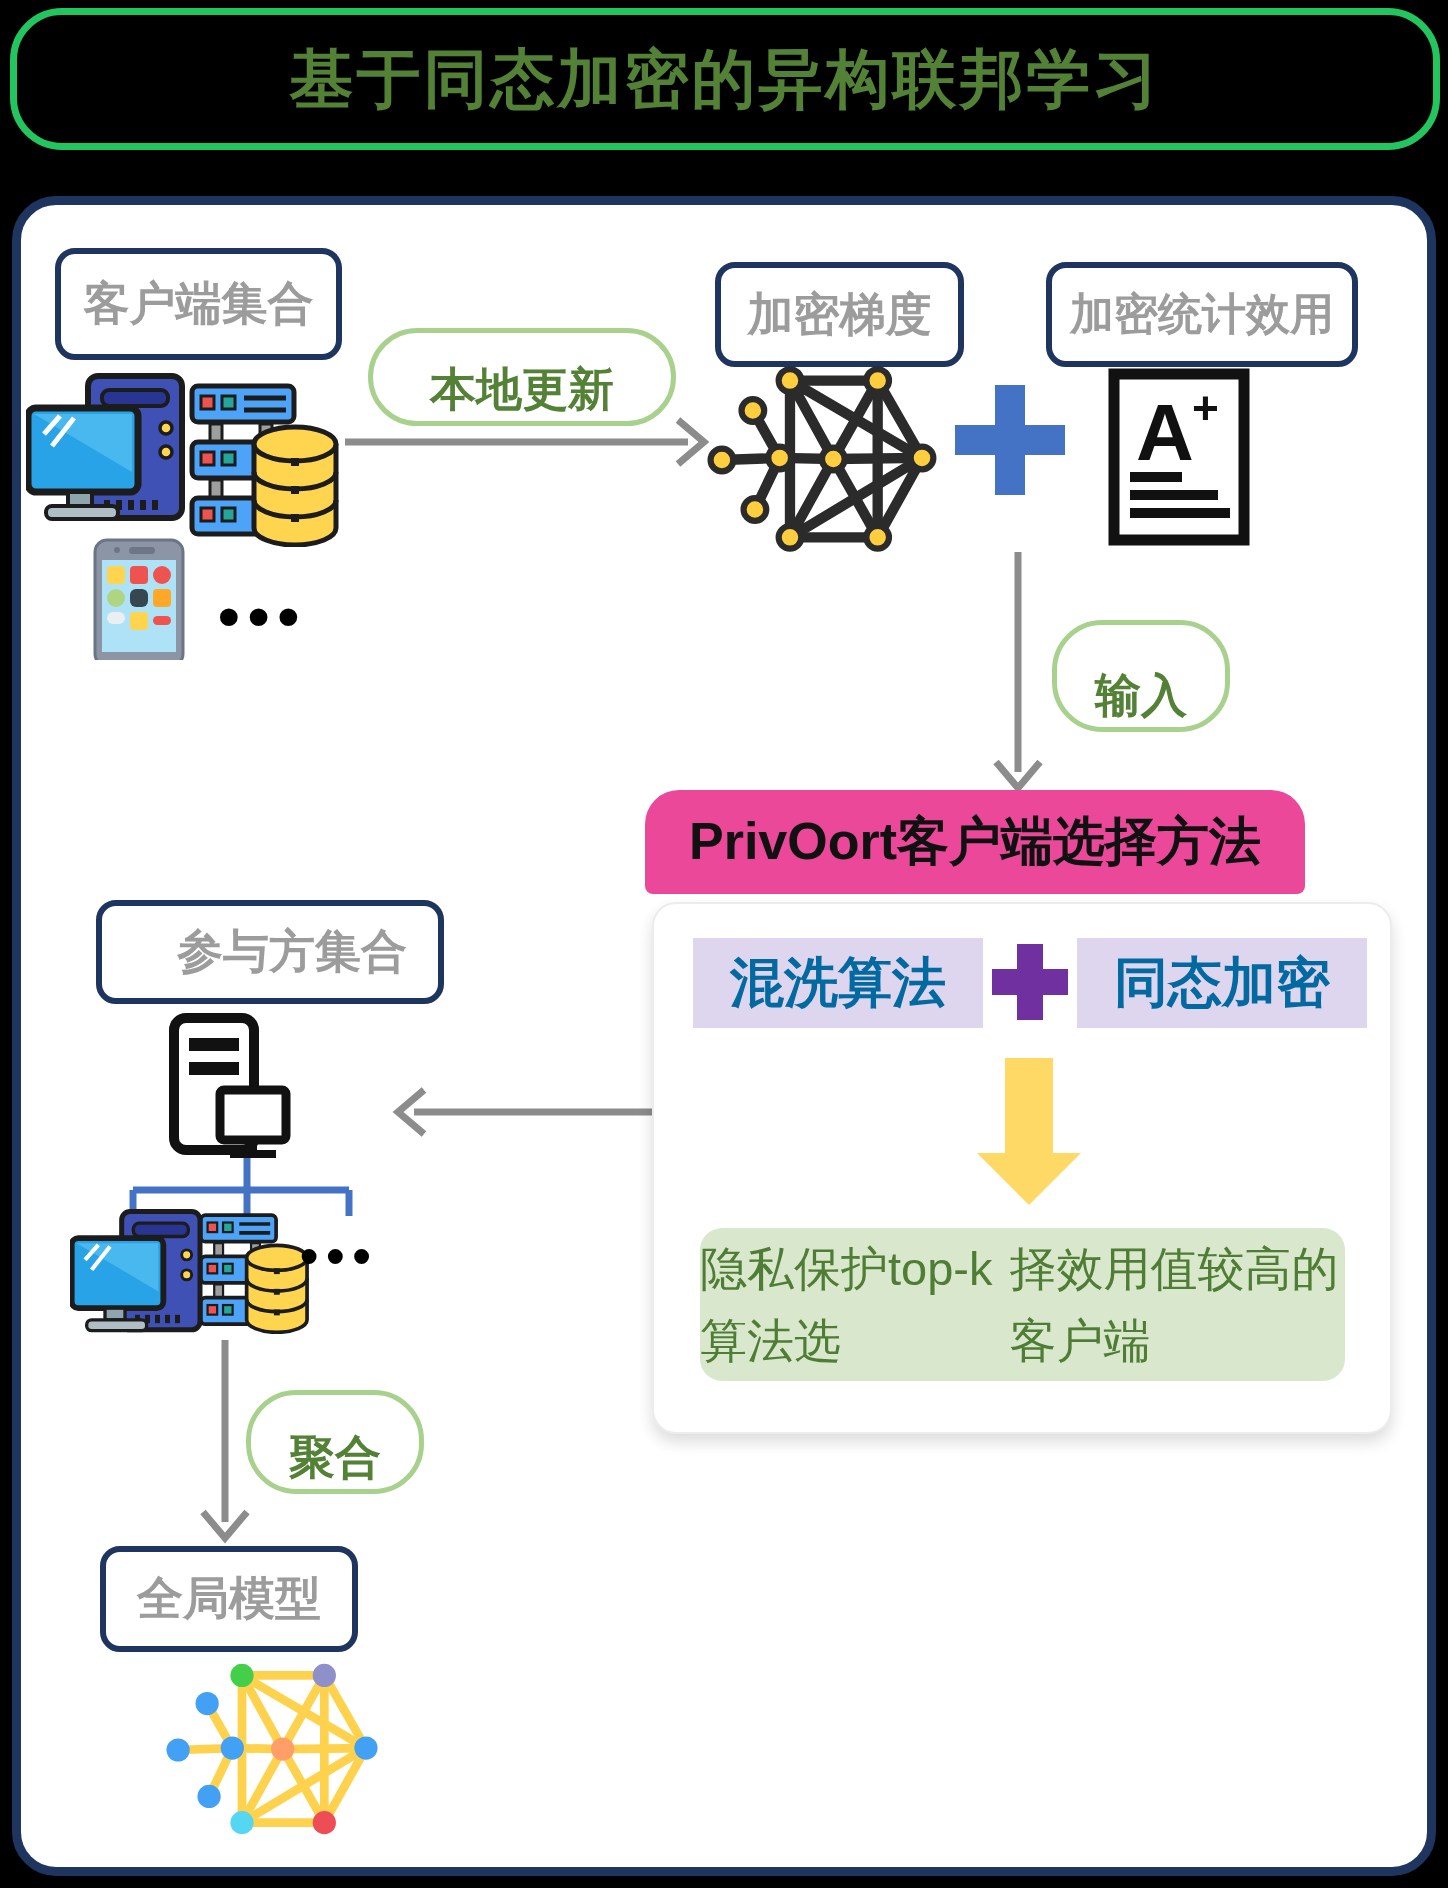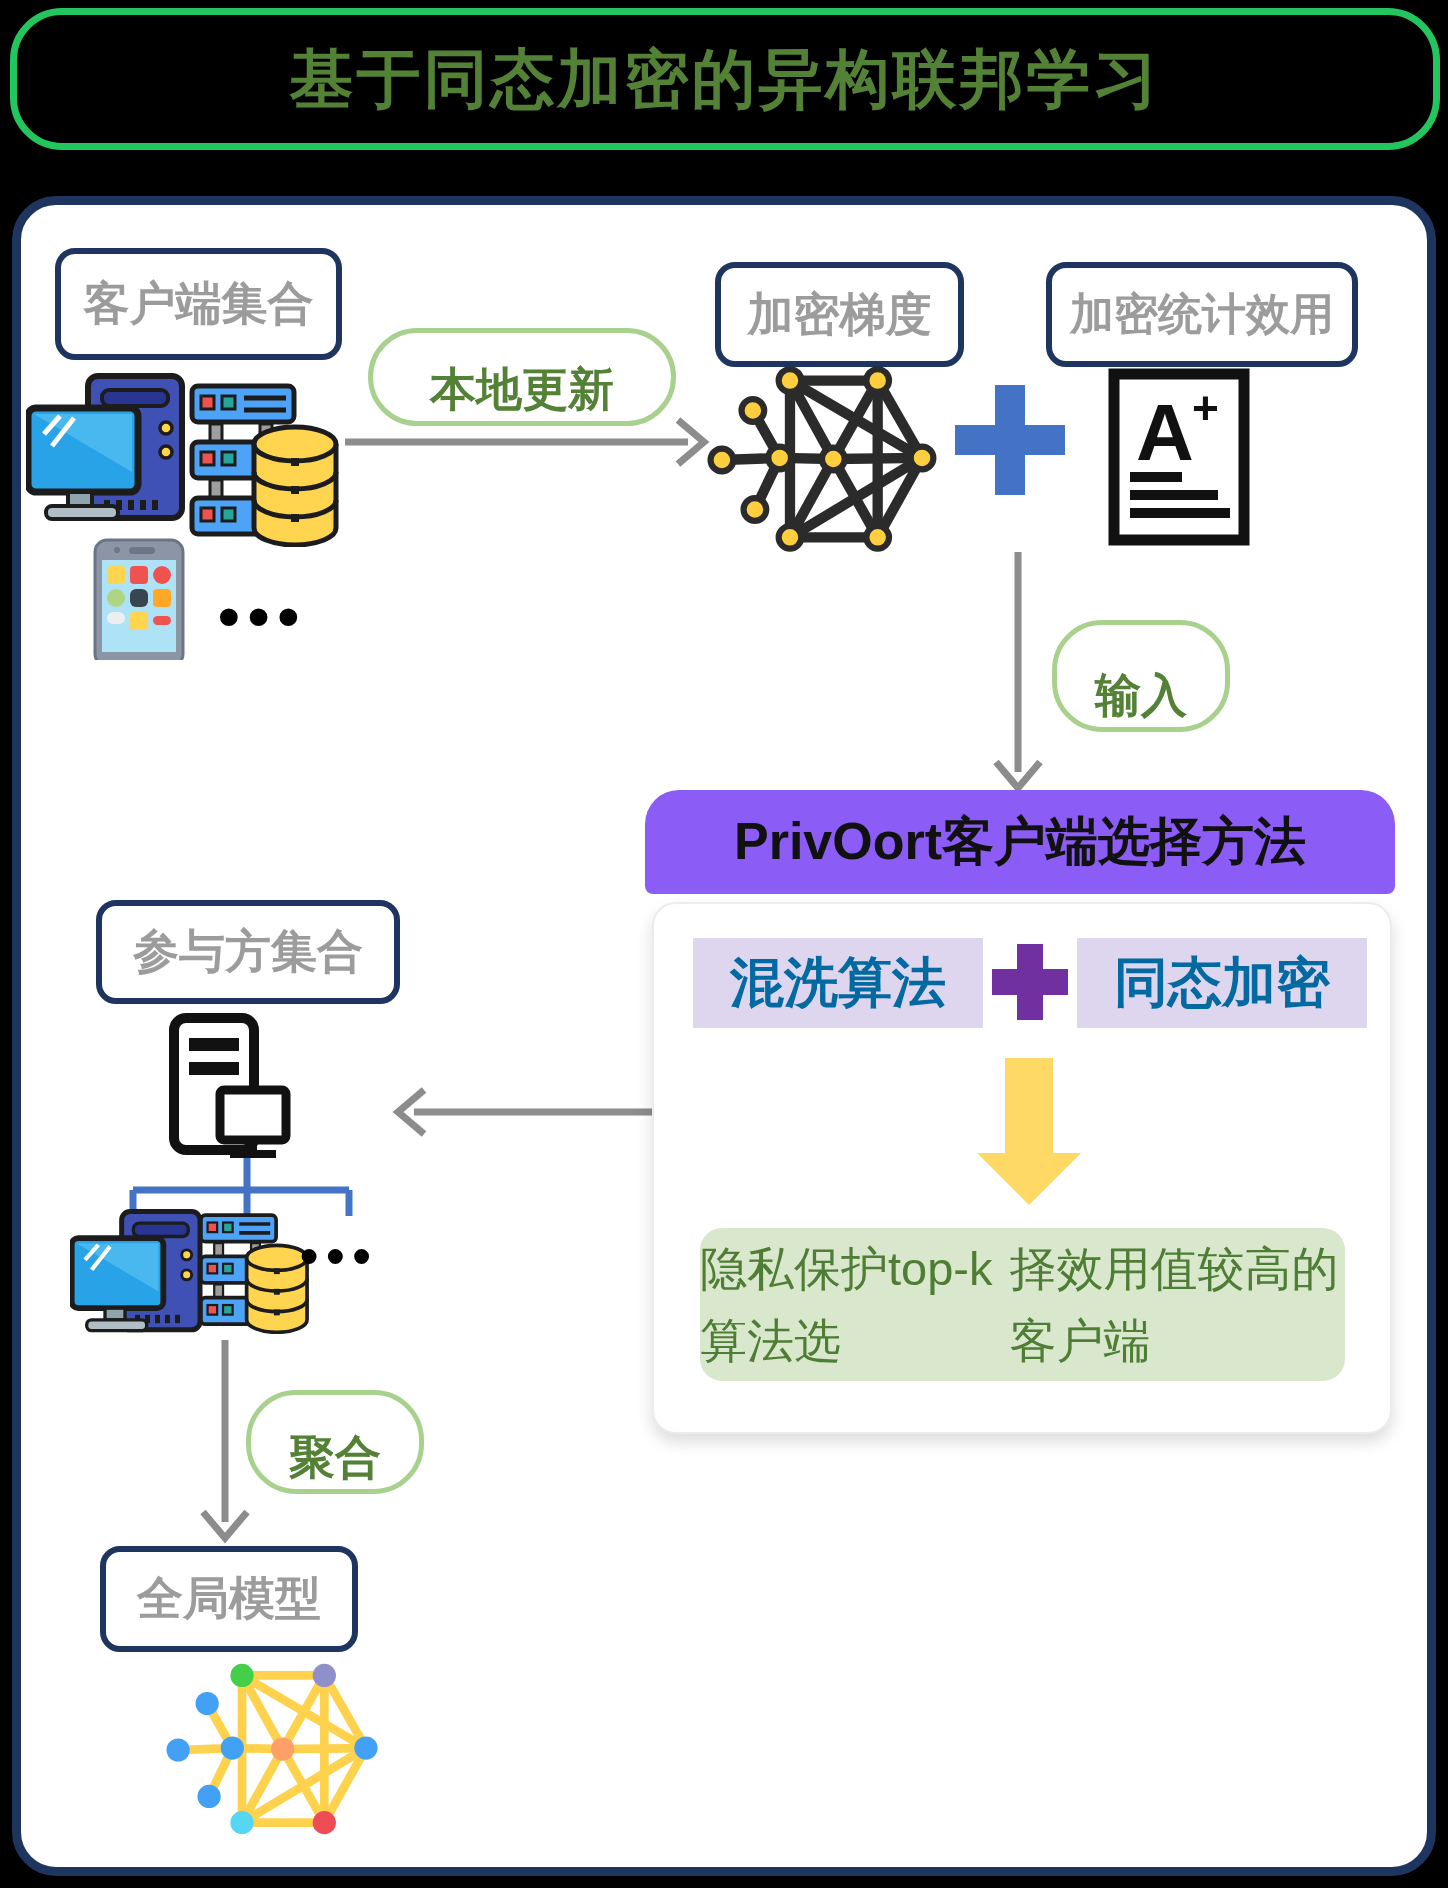--- a/index.html
+++ b/index.html
@@ -15,22 +15,22 @@
     background:#fff;border:9px solid #1e3560;border-radius:44px;z-index:1;}
   .layer{position:absolute;left:0;top:0;z-index:2;}
   .abs{position:absolute;z-index:3;}
   
   .navy-box{position:absolute;z-index:3;background:#fff;border:6px solid #1e3560;border-radius:20px;
     display:flex;align-items:center;justify-content:center;color:#9c9c9c;font-weight:bold;font-size:46px;}
   
   .pill{position:absolute;z-index:4;background:#fff;border:5px solid #a9d18e;border-radius:50px;
     display:flex;align-items:flex-end;justify-content:center;color:#538135;font-weight:bold;font-size:46px;}
   
-  #privoort-header{position:absolute;left:645px;top:790px;width:750px;height:104px;z-index:3;
-    background:#8b5cf6;border-radius:34px 34px 8px 8px;display:flex;align-items:center;justify-content:center;
+  #privoort-header{position:absolute;left:645px;top:790px;width:660px;height:104px;z-index:3;
+    background:#ec4899;border-radius:34px 34px 8px 8px;display:flex;align-items:center;justify-content:center;
     color:#111;font-weight:bold;font-size:52px;}
   #privoort-body{position:absolute;left:652px;top:902px;width:736px;height:528px;z-index:3;
     background:#fff;border:2px solid #ececec;border-radius:24px;box-shadow:0 8px 16px rgba(0,0,0,.14);}
   .purple-box{position:absolute;z-index:4;background:#ded5ee;color:#0369a1;font-weight:bold;font-size:54px;
     display:flex;align-items:center;justify-content:center;}
   #green-result{position:absolute;left:700px;top:1228px;width:645px;height:153px;z-index:4;
     background:#d9e8cc;border-radius:22px;display:flex;flex-direction:row;align-items:center;justify-content:center;
     color:#4f7d35;font-size:47px;line-height:72px;}
   .dots{position:absolute;z-index:3;color:#000;font-size:62px;font-weight:bold;letter-spacing:8px;}
 </style>
@@ -223,21 +223,21 @@
 
   <svg class="abs" style="left:975px;top:1056px;z-index:4;" width="110" height="152" viewBox="0 0 110 152">
     <polygon points="30,2 78,2 78,97 106,97 54,149 2,97 30,97" fill="#ffd966"></polygon>
   </svg>
 
   <div id="green-result">
     <div>隐私保护top-k算法选</div>
     <div>择效用值较高的客户端</div>
   </div>
 
-  <div class="navy-box" style="left:96px;top:900px;width:292px;height:92px;">
+  <div class="navy-box" style="left:96px;top:900px;width:292px;height:92px;padding-left:44px;">
     <span>参与方集合</span>
   </div>
 
   <svg class="abs" style="left:168px;top:1012px;" width="130" height="148" viewBox="0 0 130 148">
     <rect x="6" y="6" width="80" height="132" rx="12" fill="#ffffff" stroke="#111111" stroke-width="10"></rect>
     <rect x="21" y="26" width="50" height="13" fill="#111111"></rect>
     <rect x="21" y="50" width="50" height="13" fill="#111111"></rect>
     <rect x="52" y="78" width="66" height="50" rx="4" fill="#ffffff" stroke="#111111" stroke-width="9"></rect>
     <path d="M85,128 V140 M62,142 H108" stroke="#111111" stroke-width="8" fill="none"></path>
   </svg>

